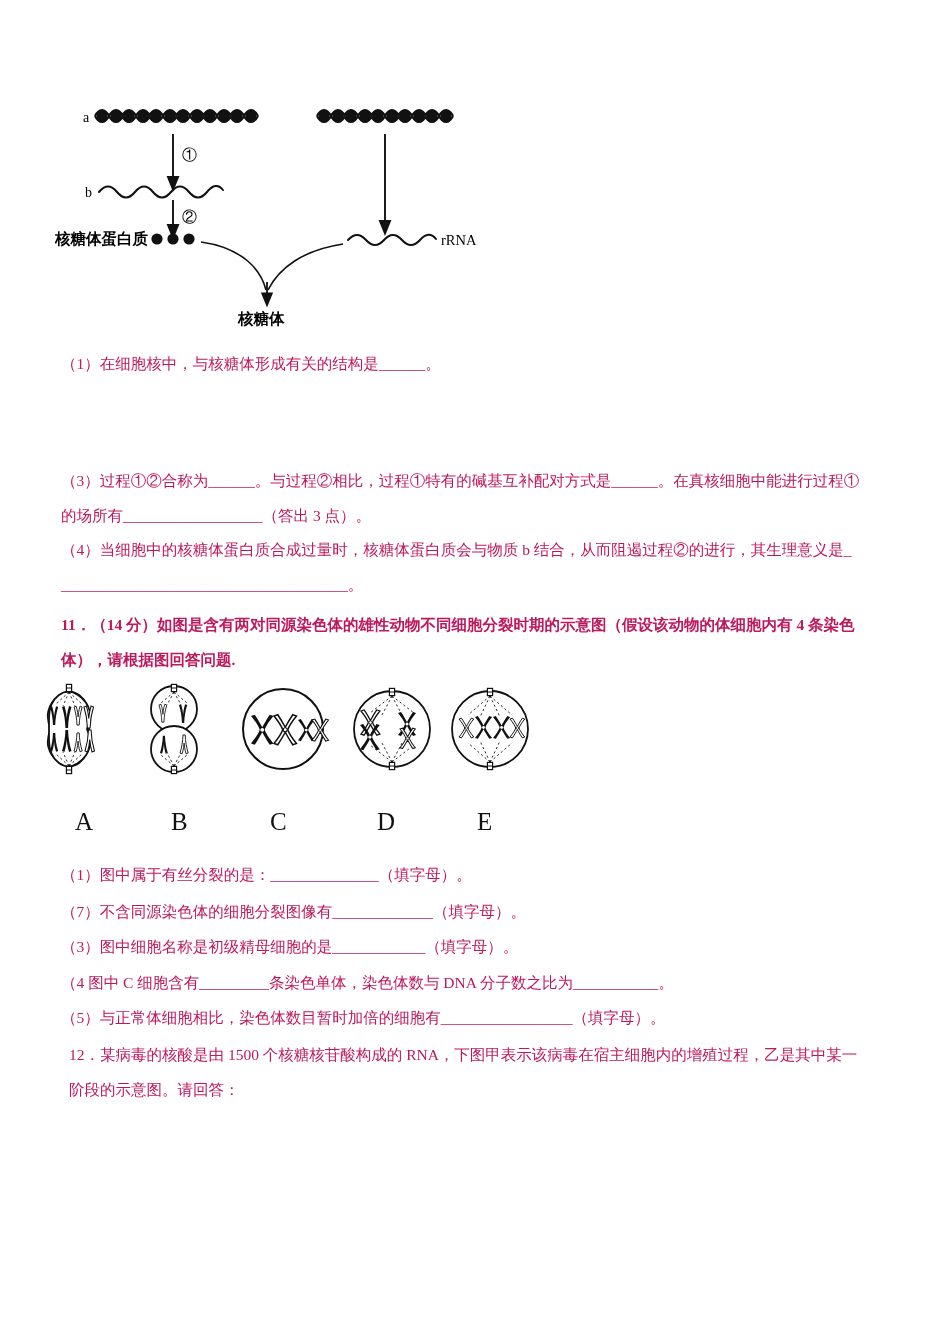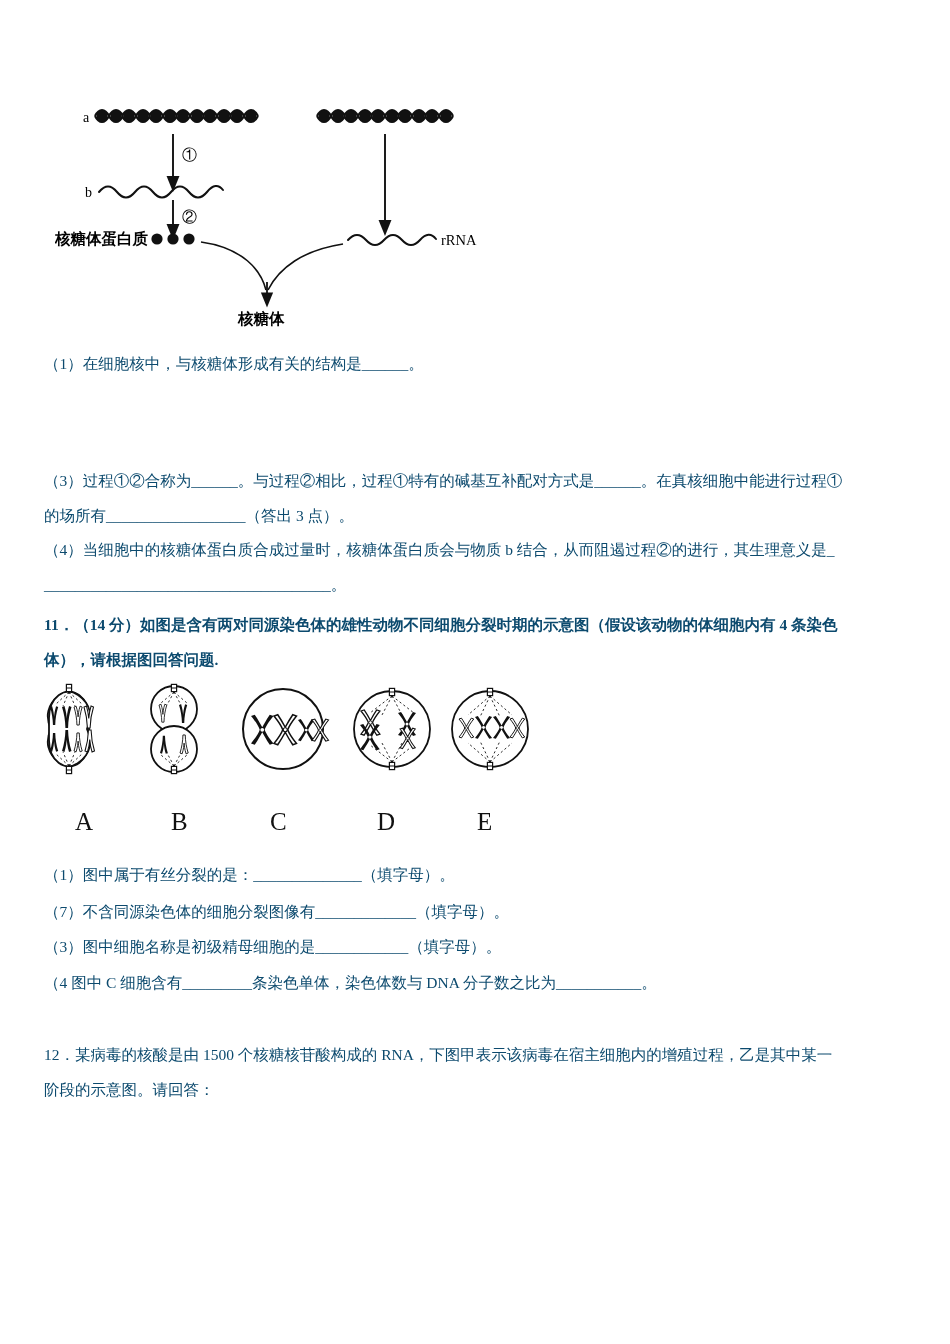--- a/index.html
+++ b/index.html
@@ -26,26 +26,26 @@
   .fig1 {
     position: absolute;
     left: 55px;
     top: 92px;
     width: 480px;
     height: 240px;
   }
   .fig1 svg { display:block; }
   .q-block {
     position: absolute;
-    left: 44px;
+    left: 61px;
     width: 866px;
     font-size: 15.5px;
     line-height: 34.5px;
     text-align: justify;
-    color: #0c4a6e;
+    color: #be185d;
   }
   .q-block p { margin: 0; }
 
   
   .fig2 {
     position: absolute;
     left: 45px;
     top: 683px;
     width: 500px;
     height: 160px;
@@ -370,19 +370,22 @@
   </div>
   <div class="q-block" style="top:895px;">
     <p>（7）不含同源染色体的细胞分裂图像有_____________（填字母）。</p>
   </div>
   <div class="q-block" style="top:930px;">
     <p>（3）图中细胞名称是初级精母细胞的是____________（填字母）。</p>
   </div>
   <div class="q-block" style="top:966px;">
     <p>（4 图中 C 细胞含有_________条染色单体，染色体数与 DNA 分子数之比为___________。</p>
   </div>
-
-  <div class="q-block" style="top:1038px;">
+  <div class="q-block" style="top:1001px;">
+    <p>（5）与正常体细胞相比，染色体数目暂时加倍的细胞有_________________（填字母）。</p>
+  </div>
+
+  <div class="q-block" style="top:1038px;margin-left:8px;">
     <p>12．某病毒的核酸是由 1500 个核糖核苷酸构成的 RNA，下图甲表示该病毒在宿主细胞内的增殖过程，乙是其中某一</p>
     <p>阶段的示意图。请回答：</p>
   </div>
 
 </div>
 
 </body></html>

